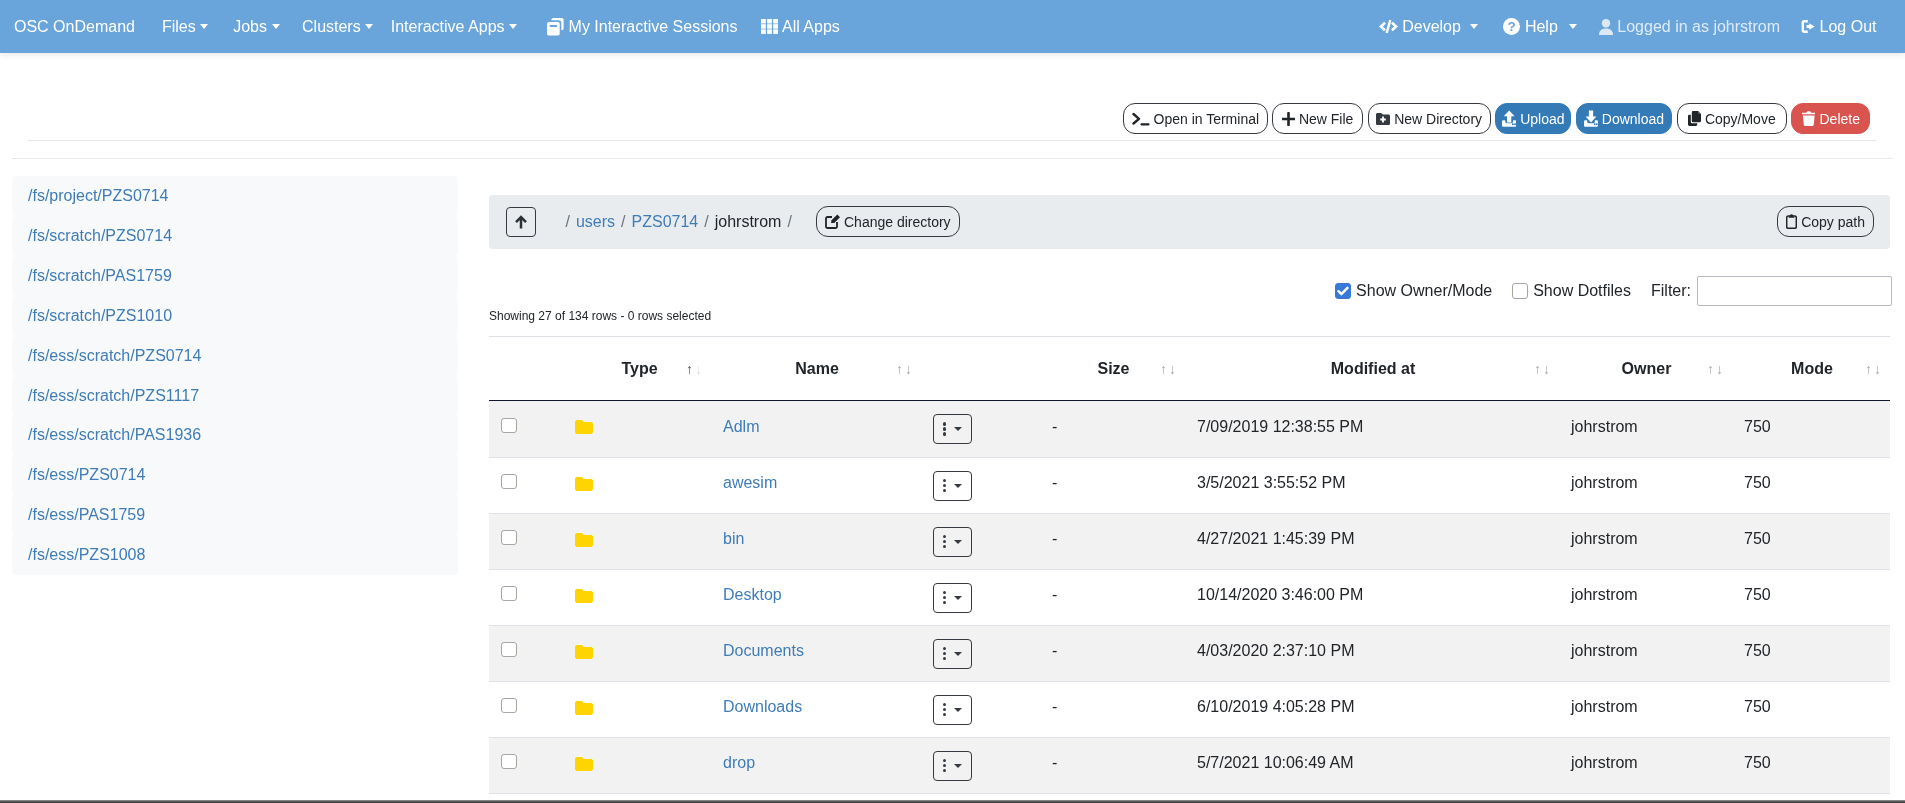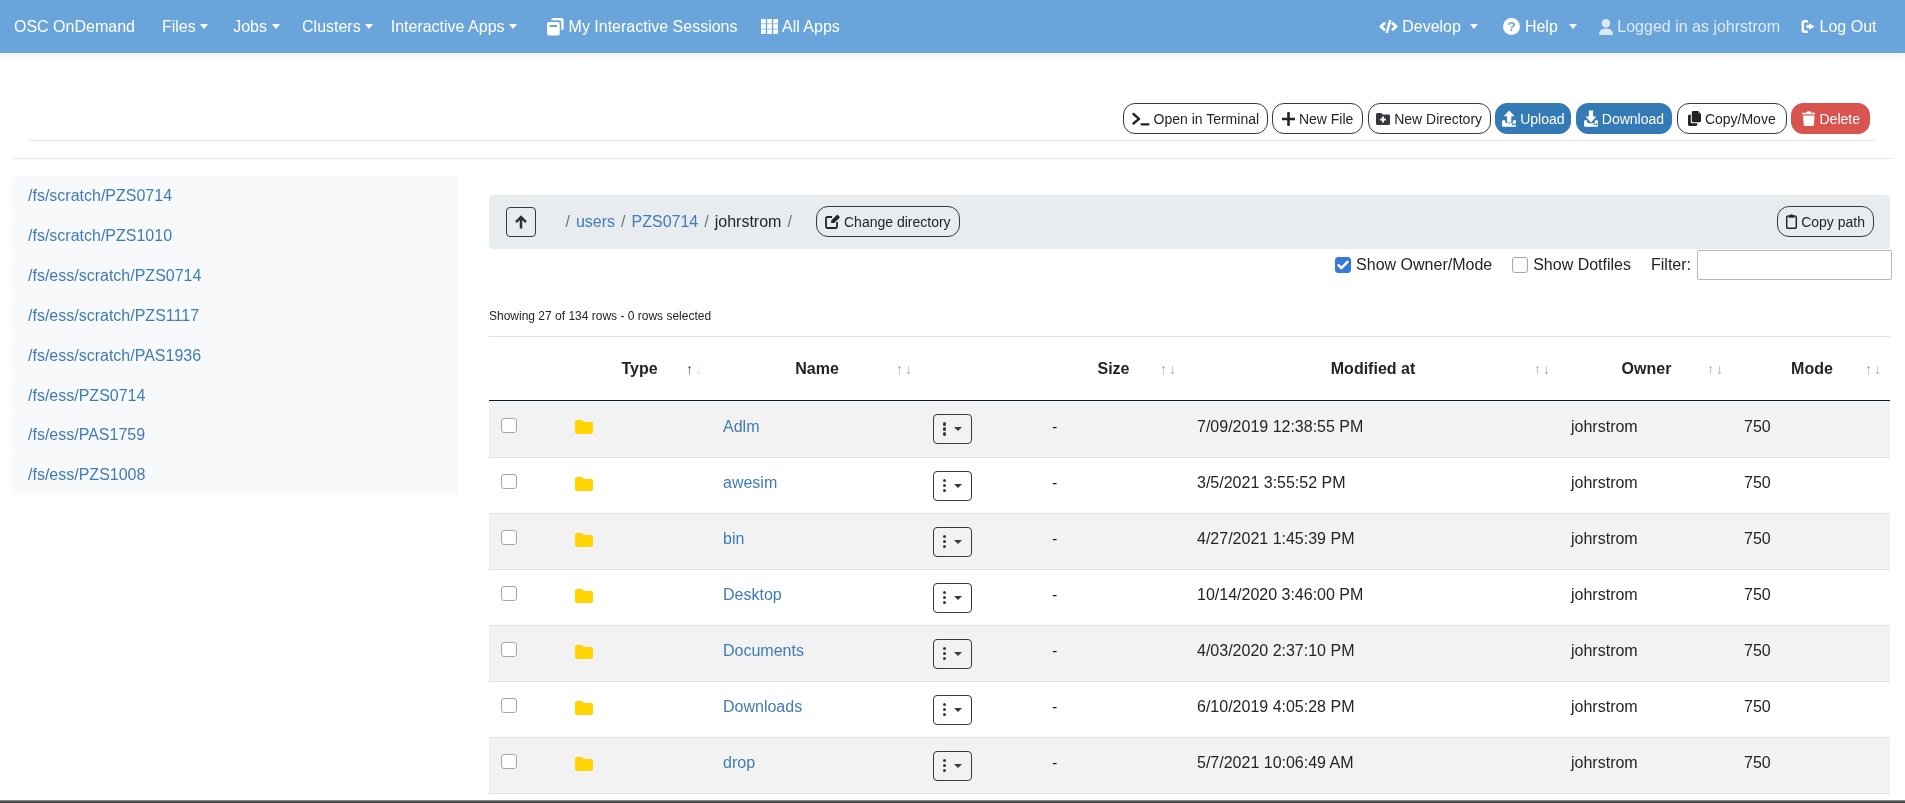--- a/index.html
+++ b/index.html
@@ -42,21 +42,21 @@
 #upbtn { width:30px; height:30px; background:transparent; border:1px solid #343a40; border-radius:4px;
   display:flex; align-items:center; justify-content:center; margin-left:1px; }
 .crumbs { margin-left:26.5px; display:flex; align-items:center; }
 .crumbs span { margin:0 3px; }
 .sep { color:#6c757d; }
 .bluelink { color:#3e7cb8; text-decoration:none; }
 #chdir { position:absolute; left:327px; top:11px; background:transparent; }
 #copypath { position:absolute; right:16px; top:11px; background:transparent; }
 
 
-#controls { position:absolute; top:250px; left:489px; width:1403px; height:30px;
+#controls { position:absolute; top:276px; left:489px; width:1403px; height:30px;
   display:flex; align-items:center; justify-content:flex-end; }
 .cb { width:16px; height:16px; border:1px solid #a9a49d; border-radius:3px; background:#fff;
   display:inline-flex; align-items:center; justify-content:center; margin-right:5px; }
 .cb-on { background:#3778d9; border-color:#3778d9; }
 #filterinput { width:195px; height:30px; border:1px solid #b3b9bf; border-radius:2px; margin-left:6px; }
 
 #showing { position:absolute; top:309px; left:489px; width:1401px; text-align:left; font-size:12px; }
 
 
 #tbl { position:absolute; top:336px; left:489px; width:1401px; border-collapse:collapse; table-layout:fixed; }
@@ -186,21 +186,23 @@
           <path d="M0 1.7 H4.3 L5 .7 C5.2 .4 5.5 .3 5.8 .3 L7.7 .3 C8 .3 8.3 .4 8.5 .7 L9.2 1.7 H13.5 V3.3 H0 Z" fill="#fff"></path>
           <path d="M.9 4.4 H12.6 L11.8 13.5 C11.7 14.3 11.1 15 10.3 15 H3.2 C2.4 15 1.8 14.3 1.7 13.5 Z" fill="#fff"></path>
         </svg>
       </span>Delete</span>
   </div>
 <div class="hr1"></div>
 <div id="btmbar"></div>
 <div class="hr2"></div>
 
 <div id="sidebar">
+  <a href="#">/fs/project/PZS0714</a>
   <a href="#">/fs/scratch/PZS0714</a>
+  <a href="#">/fs/scratch/PAS1759</a>
   <a href="#">/fs/scratch/PZS1010</a>
   <a href="#">/fs/ess/scratch/PZS0714</a>
   <a href="#">/fs/ess/scratch/PZS1117</a>
   <a href="#">/fs/ess/scratch/PAS1936</a>
   <a href="#">/fs/ess/PZS0714</a>
   <a href="#">/fs/ess/PAS1759</a>
   <a href="#">/fs/ess/PZS1008</a>
 </div>
 
 <div id="crumbbar">

